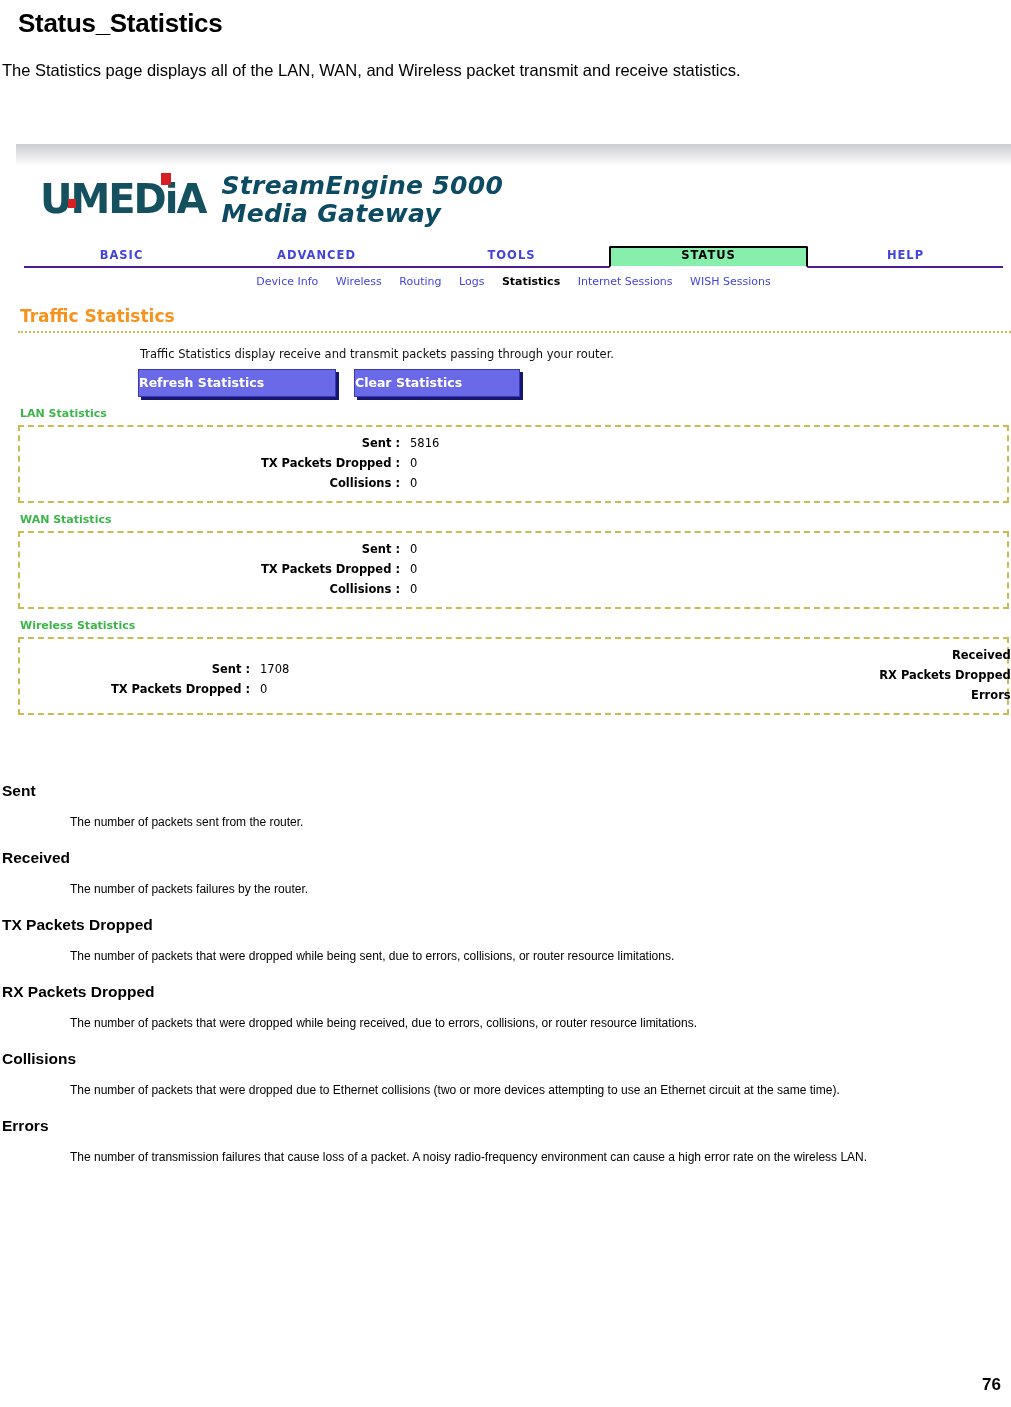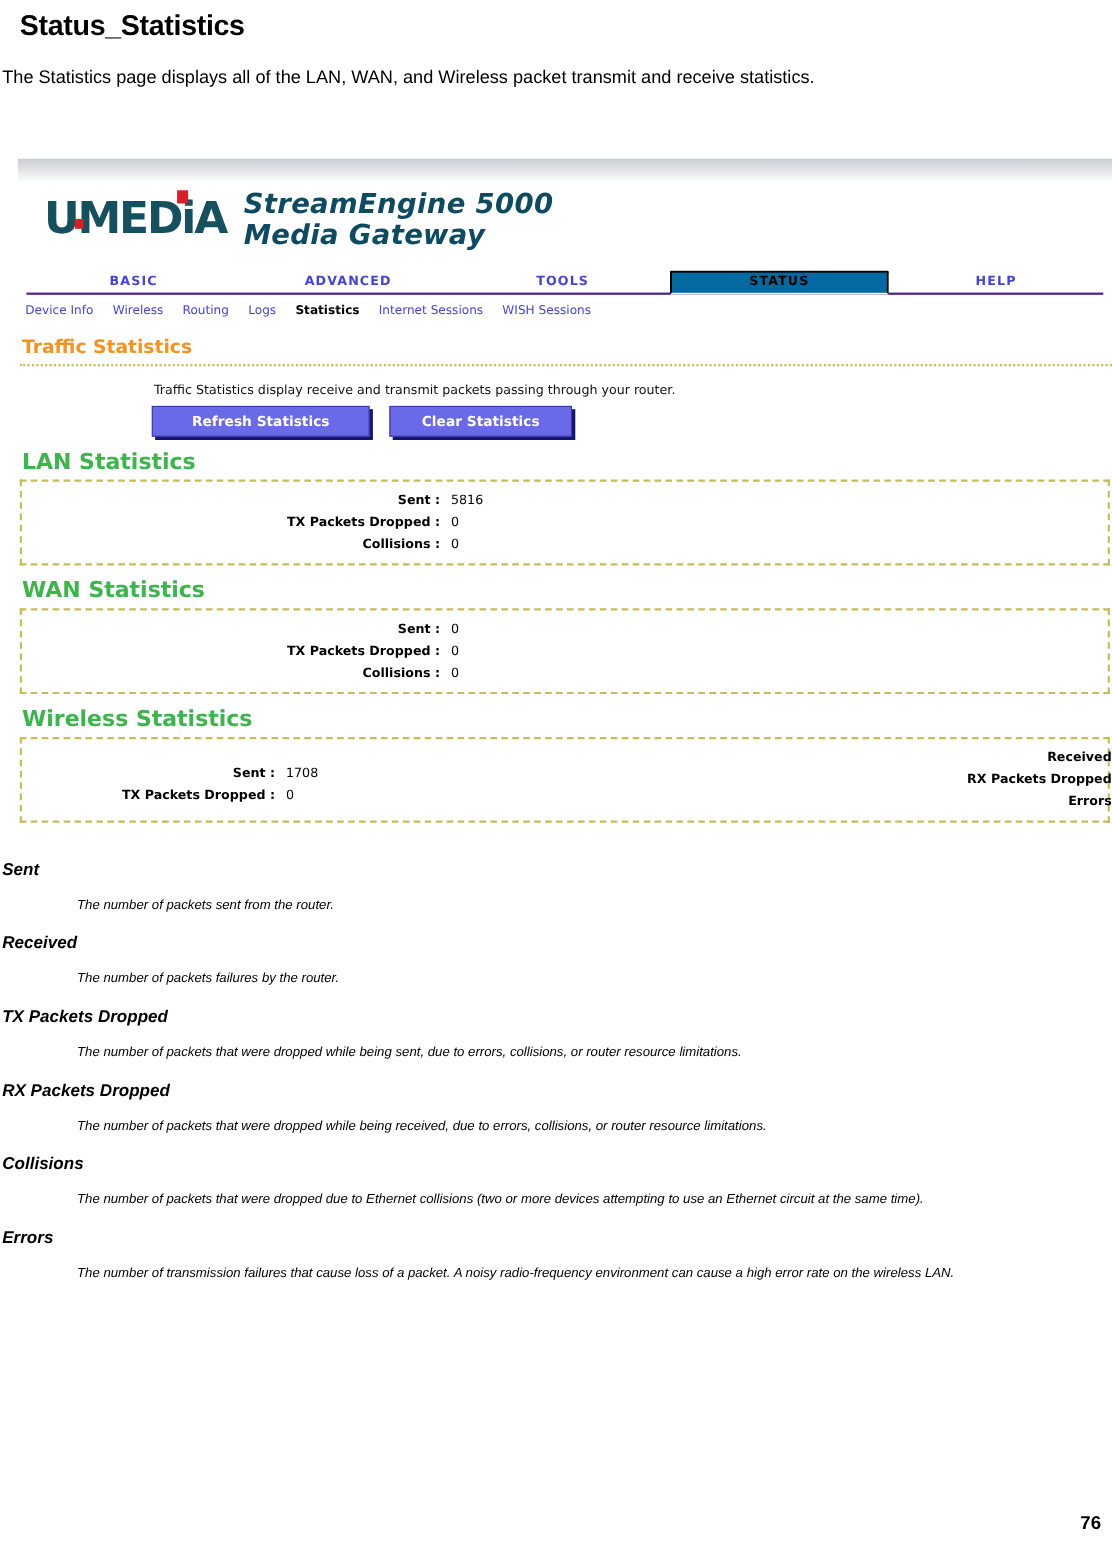--- a/index.html
+++ b/index.html
@@ -104,27 +104,27 @@
     font-family: "DejaVu Sans", sans-serif;
     padding-bottom: 4px;
     box-sizing: border-box;
     cursor: pointer;
   }
   .nav-tab.active {
     color: #000000;
     border: 2px solid #000000;
     border-bottom: 2px solid #ffffff;
     margin-bottom: -2px;
-    background: #0369a1;
+    background: #86efac;
     padding-bottom: 4px;
     border-radius: 2px 2px 0 0;
   }
   .sub-nav {
     margin-top: 7px;
-    text-align: left;
+    text-align: center;
     font-size: 11px;
     font-family: "DejaVu Sans", sans-serif;
     color: #4444dd;
   }
   .sub-nav .sub-item {
     margin: 0 7px;
     cursor: pointer;
   }
   .sub-nav .sub-item.active {
     color: #000000;
@@ -137,21 +137,21 @@
   .sec-title-orange {
     font-family: "DejaVu Sans", sans-serif;
     font-weight: bold;
     font-size: 17px;
     color: #f6921e;
     padding-left: 4px;
   }
   .sec-title-green {
     font-family: "DejaVu Sans", sans-serif;
     font-weight: bold;
-    font-size: 20px;
+    font-size: 11px;
     color: #3cb54a;
     padding-left: 4px;
     margin-top: 10px;
   }
   .dashed-rule {
     border-top: 2px dotted #c8bc55;
     margin: 5px 0 0 2px;
     height: 0;
   }
   .dashed-box {
@@ -170,21 +170,20 @@
   .btn-row { margin: 8px 0 0 122px; display: flex; gap: 18px; }
   .ui-button {
     font-family: "DejaVu Sans", sans-serif;
     font-size: 12.5px;
     font-weight: bold;
     color: #ffffff;
     background: #6a6ae8;
     border: 1px solid #3a3ab0;
     box-shadow: 3px 3px 0 #161670;
     padding: 5px 0 6px 0;
-    text-align: center;
     cursor: pointer;
   }
   .ui-button.wide { width: 196px; }
   .ui-button.narrow { width: 164px; }
 
   
   .stat-grid {
     display: grid;
     grid-template-columns: 1fr 1fr;
     font-family: "DejaVu Sans", sans-serif;
@@ -207,21 +206,21 @@
     margin-left: 10px;
     text-align: left;
   }
   
   .stat-col.left  { padding-left: 220px; }
   .stat-col.right { padding-left: 575px; }
   .stat-col.wl-left  { padding-left: 70px; padding-top: 14px; }
   .stat-col.wl-right { padding-left: 570px; }
 
   
-  .defs { position: absolute; left: 2px; top: 782px; width: 1000px; font-style: italic; }
+  .defs { position: absolute; left: 2px; top: 782px; width: 1000px; }
   .def-term {
     font-size: 15.5px;
     font-weight: bold;
     margin-top: 17px;
   }
   .def-term:first-child { margin-top: 0; }
   .def-desc {
     font-size: 12px;
     margin: 12px 0 0 68px;
     max-width: 925px;

